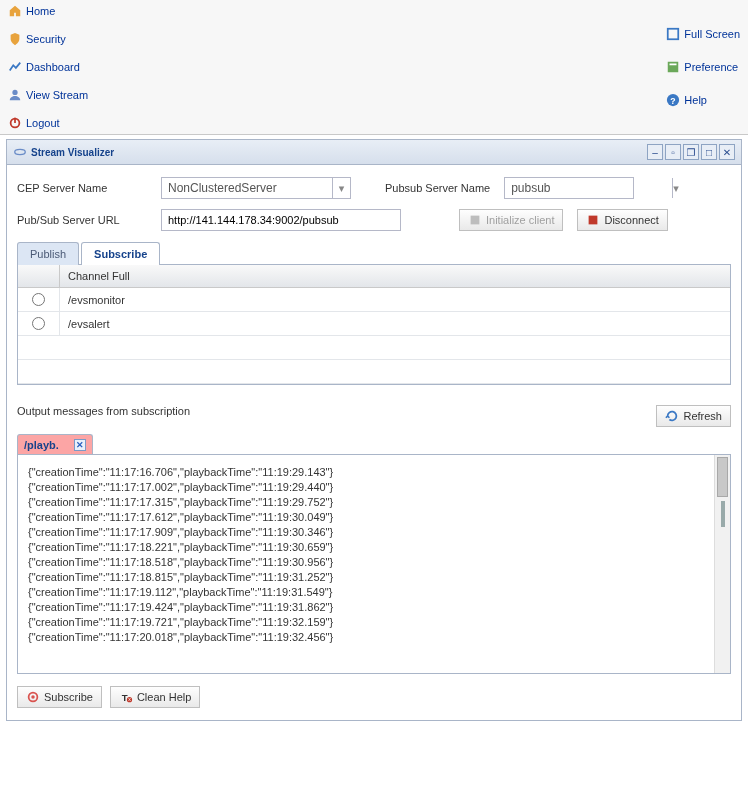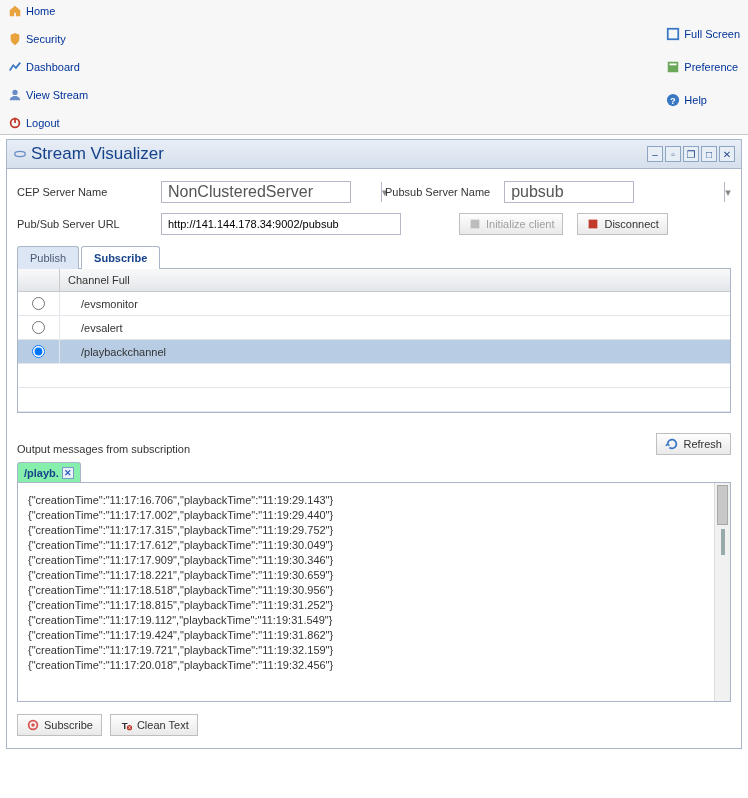--- a/index.html
+++ b/index.html
@@ -5,49 +5,49 @@
 * { box-sizing: border-box; margin: 0; padding: 0; }
 body { font-family: Tahoma, Arial, sans-serif; font-size: 11px; background: #fff; color: #333; }
 .topnav { display: flex; align-items: center; padding: 4px 8px; border-bottom: 1px solid #c9c9c9; background: #f7f7f7; }
 .topnav .left { display: flex; gap: 14px; flex-direction: column; }
 .topnav .right { margin-left: auto; display: flex; gap: 19px; flex-direction: column; }
 .topnav-item { display: flex; align-items: center; gap: 4px; cursor: pointer; color: #003399; }
 .icon { display: inline-flex; width: 14px; height: 14px; align-items: center; justify-content: center; }
 .icon svg { width: 14px; height: 14px; }
 .panel { margin: 4px 6px 8px 6px; border: 1px solid #a9b5c8; }
 .panel-header { display: flex; align-items: center; background: linear-gradient(#e8eef6, #d6dfec); padding: 4px 6px; border-bottom: 1px solid #a9b5c8; }
-.panel-header .title { color: #15428b; font-weight: normal; font-size: 17px; }
+.panel-header .title { color: #15428b; font-weight: bold; font-size: 10px; }
 .panel-header .controls { margin-left: auto; display: flex; gap: 2px; }
 .win-btn { width: 16px; height: 16px; border: 1px solid #8ea4c3; background: #e8eef6; display: flex; align-items: center; justify-content: center; cursor: pointer; font-size: 10px; color: #2a4d8f; }
 .panel-body { padding: 12px 10px; background: #fff; }
 .form-row { display: flex; align-items: center; margin-bottom: 10px; gap: 14px; }
 .form-label { color: #333; width: 130px; }
 .combo { display: flex; align-items: center; border: 1px solid #b5b8c8; background: #fff; height: 22px; width: 190px; }
-.combo-input { border: none; flex: 1; padding: 0 6px; font-size: 16px; height: 20px; outline: none; color: #555; background: transparent; }
+.combo-input { border: none; flex: 1; padding: 0 6px; font-size: 12px; height: 20px; outline: none; color: #555; background: transparent; }
 .combo-btn { width: 18px; height: 20px; border-left: 1px solid #b5b8c8; display: flex; align-items: center; justify-content: center; color: #888; cursor: pointer; }
 .text-input { border: 1px solid #b5b8c8; height: 22px; padding: 0 6px; font-size: 11px; width: 240px; outline: none; }
 .btn { display: inline-flex; align-items: center; gap: 4px; border: 1px solid #bfbfbf; background: linear-gradient(#fefefe, #e9e9e9); padding: 3px 8px; height: 22px; cursor: pointer; color: #333; }
 .btn.disabled { color: #a0a0a0; cursor: default; margin-left: 44px; }
 .tabs { display: flex; margin-top: 8px; border-bottom: 1px solid #a9b5c8; }
 .tab { padding: 5px 12px; border: 1px solid #a9b5c8; border-bottom: none; background: #dce6f4; color: #4b5a76; cursor: pointer; margin-right: 2px; border-top-left-radius: 3px; border-top-right-radius: 3px; position: relative; bottom: -1px; }
 .tab.active { background: #fff; color: #15428b; font-weight: bold; }
 .channel-box { border: 1px solid #a9b5c8; border-top: none; }
 .grid-header { display: flex; background: linear-gradient(#f9f9f9, #e3e6ea); border-bottom: 1px solid #c9c9c9; }
 .grid-header .col-radio { width: 42px; border-right: 1px solid #c9c9c9; padding: 5px; }
 .grid-header .col-name { flex: 1; padding: 5px 8px; color: #333; }
 .grid-row { display: flex; border-bottom: 1px solid #e3e6ea; height: 24px; align-items: center; }
 .grid-row .col-radio { width: 42px; border-right: 1px solid #e3e6ea; display: flex; align-items: center; justify-content: center; height: 100%; }
-.grid-row .col-name { flex: 1; padding: 0 8px; color: #333; margin-left: 13px; }
+.grid-row .col-name { flex: 1; padding: 0 8px; color: #333; }
 .grid-row.selected { background: #b8cce4; }
 .grid-row.empty { height: 24px; }
 .output-section { margin-top: 20px; }
-.output-header { display: flex; align-items: flex-end; margin-bottom: 6px; gap: 8px; }
+.output-header { display: flex; align-items: flex-start; margin-bottom: 6px; gap: 8px; }
 .output-label { color: #333; }
 .output-tabs { display: flex; margin-top: 4px; }
-.output-tab { display: flex; align-items: center; gap: 3px; padding: 4px 6px; border: 1px solid #a9b5c8; border-bottom: none; background: #86efac; border-top-left-radius: 3px; border-top-right-radius: 3px; font-weight: bold; color: #15428b; position: relative; bottom: -1px; }
+.output-tab { display: flex; align-items: center; gap: 15px; padding: 4px 6px; border: 1px solid #a9b5c8; border-bottom: none; background: #fca5a5; border-top-left-radius: 3px; border-top-right-radius: 3px; font-weight: bold; color: #15428b; position: relative; bottom: -1px; }
 .close-x { display: inline-flex; width: 12px; height: 12px; border: 1px solid #7a9ac7; align-items: center; justify-content: center; color: #2a5fbf; font-size: 9px; cursor: pointer; background: #eaf1fb; }
 .output-box { border: 1px solid #a9b5c8; padding: 10px 10px; height: 220px; overflow: hidden; position: relative; }
 .output-text { font-family: Tahoma, Arial, sans-serif; font-size: 11px; line-height: 15px; color: #333; white-space: nowrap; }
 .scrollbar-v { position: absolute; right: 0; top: 0; bottom: 0; width: 16px; background: #f1f1f1; border-left: 1px solid #ddd; }
 .scroll-thumb { position: absolute; top: 2px; left: 2px; right: 2px; height: 40px; background: #c8c8c8; border: 1px solid #a8a8a8; }
 .scroll-slot { position: absolute; top: 46px; left: 6px; width: 4px; height: 26px; background: #9aa; }
 .action-row { display: flex; gap: 8px; margin-top: 12px; }
 .spacer { flex: 1; }
 </style>
 </head>
@@ -195,26 +195,20 @@
             <div class="col-radio">
               <input type="radio" name="ch" style="">
             </div>
             <div class="col-name">/evsmonitor</div>
           </div>
           <div class="grid-row">
             <div class="col-radio">
               <input type="radio" name="ch" style="">
             </div>
             <div class="col-name">/evsalert</div>
-          </div>
-          <div class="grid-row selected">
-            <div class="col-radio">
-              <input type="radio" name="ch" checked="" style="">
-            </div>
-            <div class="col-name">/playbackchannel</div>
           </div>
         </div>
       <div class="grid-row empty"></div>
       <div class="grid-row empty"></div>
     </div>
 
     <div class="output-section">
       <div class="output-header">
         <span class="output-label">Output messages from subscription</span>
         <span class="spacer"></span>
@@ -266,18 +260,18 @@
         <span>Subscribe</span>
       </div>
       <div class="btn">
         <span class="icon">
             <svg viewBox="0 0 16 16">
               <text x="3" y="12" font-size="11" fill="#333" font-weight="bold">T</text>
               <circle cx="12" cy="11" r="3" fill="#c0392b"></circle>
               <text x="12" y="13" text-anchor="middle" fill="#fff" font-size="6">x</text>
             </svg>
           </span>
-        <span>Clean Text</span>
+        <span>Clean Help</span>
       </div>
     </div>
 
   </div>
 </div>
 
 </body></html>

